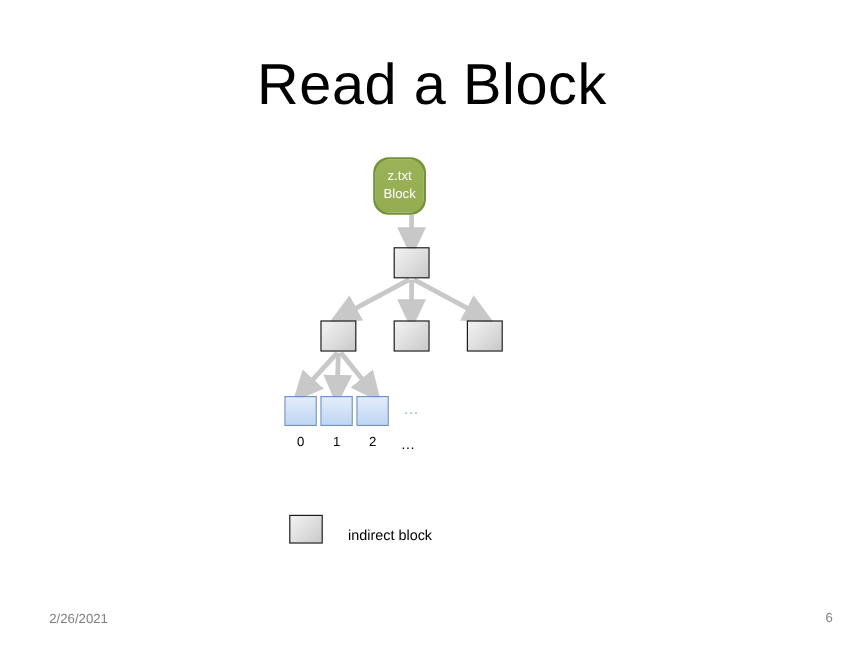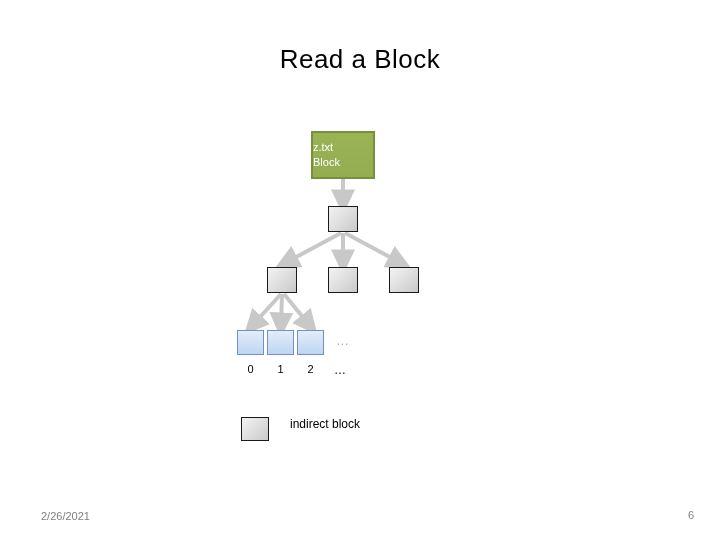--- a/index.html
+++ b/index.html
@@ -20,21 +20,21 @@
     background: #ffffff;
   }
 
   
   .slide-title {
     position: absolute;
     left: 0;
     top: 44px;
     width: 720px;
     text-align: center;
-    font-size: 26px;
+    font-size: 48px;
     font-weight: 400;
     color: #000000;
     letter-spacing: 0.5px;
     white-space: nowrap;
   }
 
   
   .diagram {
     position: absolute;
     left: 0;
@@ -49,29 +49,29 @@
     width: 720px;
     height: 540px;
     pointer-events: none;
   }
 
   
   .file-node {
     position: absolute;
     left: 311px;
     top: 131px;
-    width: 64px;
+    width: 44px;
     height: 48px;
-    border-radius: 0;
+    border-radius: 13px;
     background: linear-gradient(to bottom, #9ab356 0%, #97b054 45%, #93ad50 100%);
     border: 2px solid #77913a;
     box-sizing: border-box;
     display: flex;
     flex-direction: column;
-    align-items: flex-start;
+    align-items: center;
     justify-content: center;
     color: #ffffff;
     font-size: 11px;
     line-height: 15px;
   }
   .file-node .fn-line {
     display: block;
     text-align: center;
   }
 
@@ -133,21 +133,21 @@
   }
 
   
   .legend {
     position: absolute;
     left: 241px;
     top: 417px;
   }
   .legend-row {
     display: flex;
-    align-items: flex-start;
+    align-items: flex-end;
     height: 36px;
   }
   .legend-swatch {
     width: 28px;
     height: 24px;
     box-sizing: border-box;
     flex: 0 0 auto;
   }
   .legend-swatch.indirect {
     border: 1.4px solid #1a1a1a;

